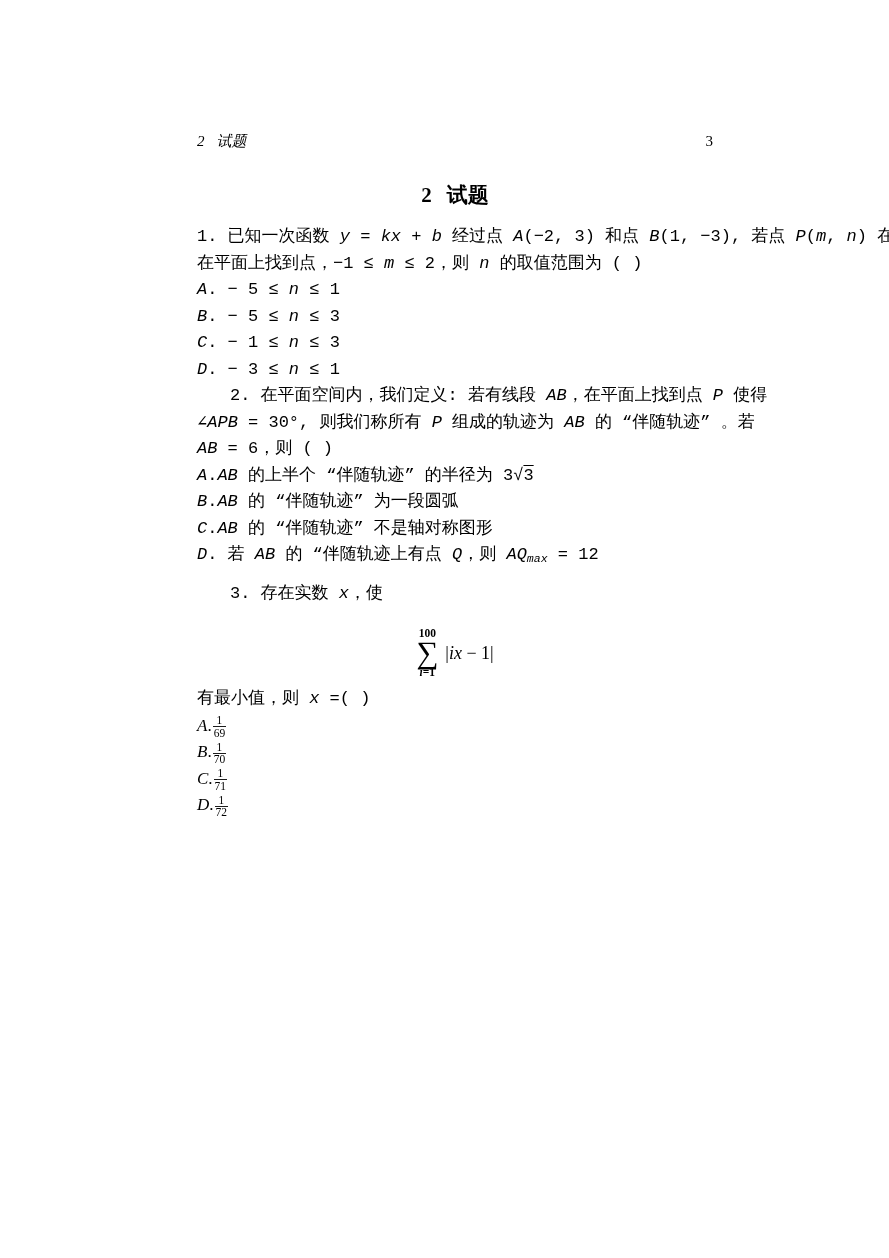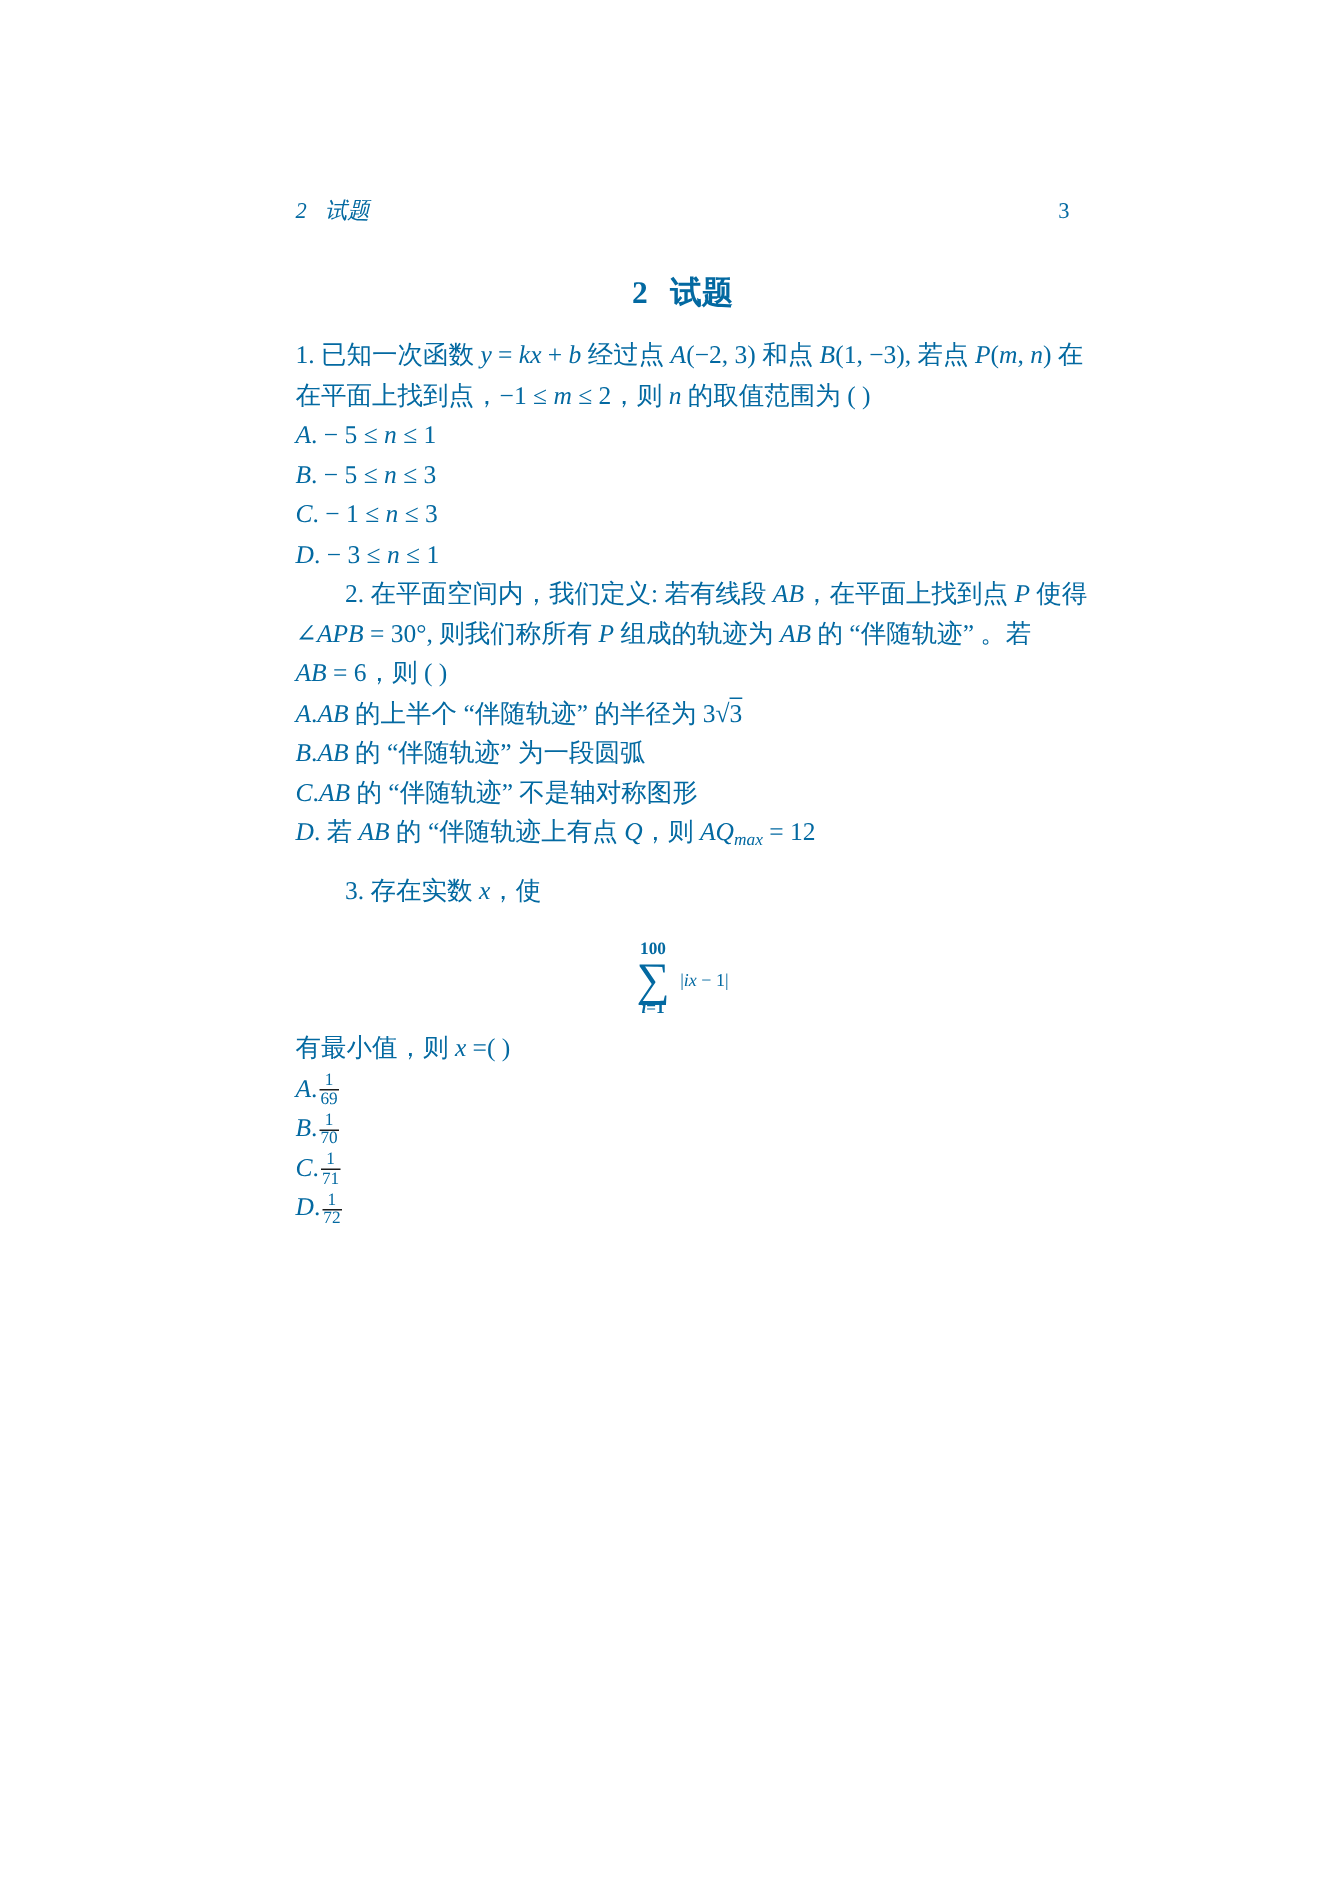--- a/index.html
+++ b/index.html
@@ -2,21 +2,21 @@
 <html><head>
 <meta charset="utf-8">
 <style>
   * { margin: 0; padding: 0; box-sizing: border-box; }
   html, body { background: #ffffff; }
   .page {
     position: relative;
     width: 889px;
     height: 1258px;
     background: #ffffff;
-    color: #0369a1;
+    color: #000000;
     font-family: "Liberation Serif", "DejaVu Serif", serif;
     overflow: hidden;
   }
   .content {
     position: absolute;
     left: 197px;
     top: 132px;
     width: 516px;
   }
   
@@ -50,20 +50,21 @@
   }
   
   .body-text {
     margin-top: 17px;
     font-size: 17px;
   }
   .line {
     line-height: 26.5px;
     height: 26.5px;
     white-space: nowrap;
+    font-family: Liberation Mono, monospace;
   }
   .line.indent { padding-left: 33px; }
   .para-q3 { margin-top: 12px; }
   
   .seg-c { font-style: normal; }
   .seg-u { font-style: normal; }
   .seg-m { font-style: italic; }
   .seg-sub {
     font-style: italic;
     font-size: 0.68em;
@@ -90,21 +91,21 @@
     font-size: 11.5px;
     line-height: 11px;
     font-weight: bold;
   }
   .sum-bot .seg-m { font-weight: bold; }
   .sigma {
     font-size: 31px;
     line-height: 28px;
     font-weight: normal;
   }
-  .sum-expr { font-size: 12px; }
+  .sum-expr { font-size: 18px; }
   
   .opt-frac {
     display: flex;
     align-items: center;
     height: 26.5px;
   }
   .frac {
     display: inline-flex;
     flex-direction: column;
     align-items: center;

